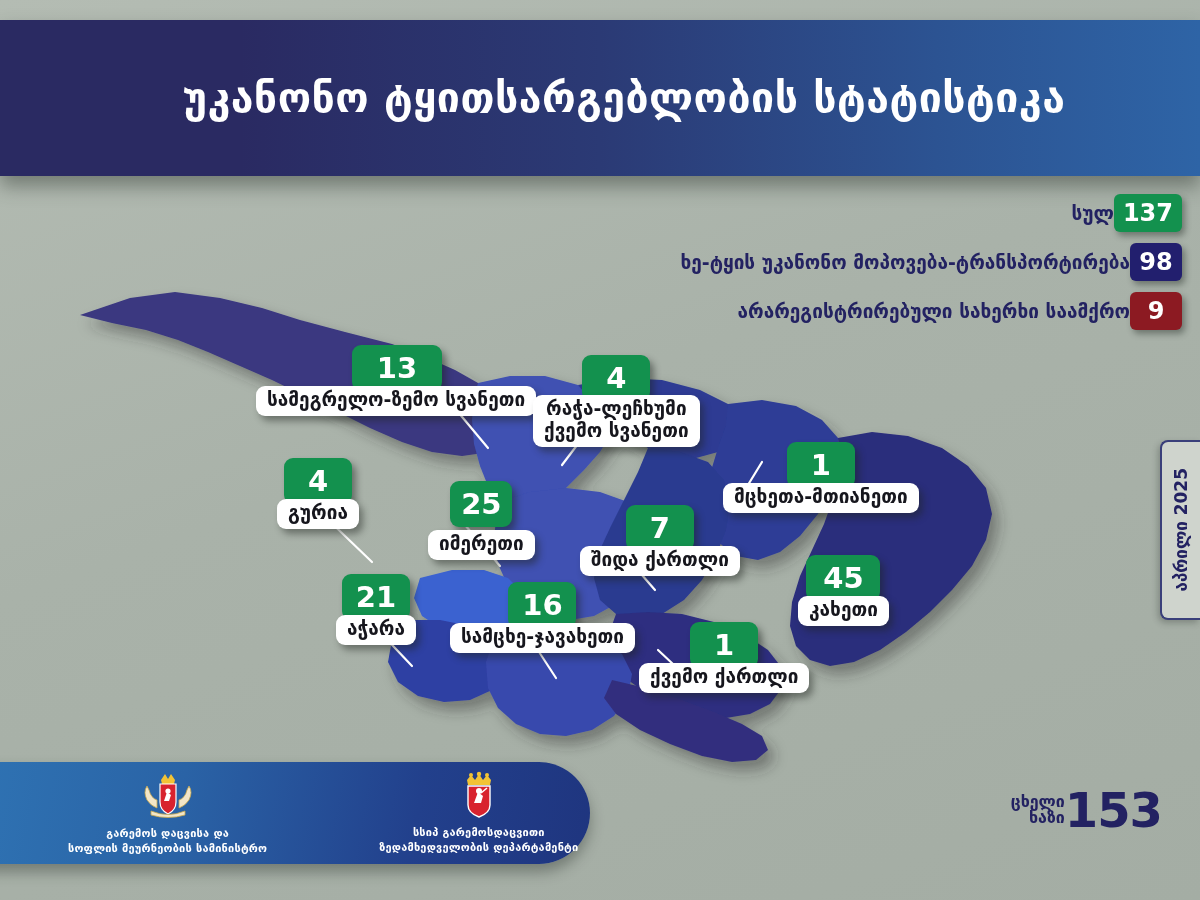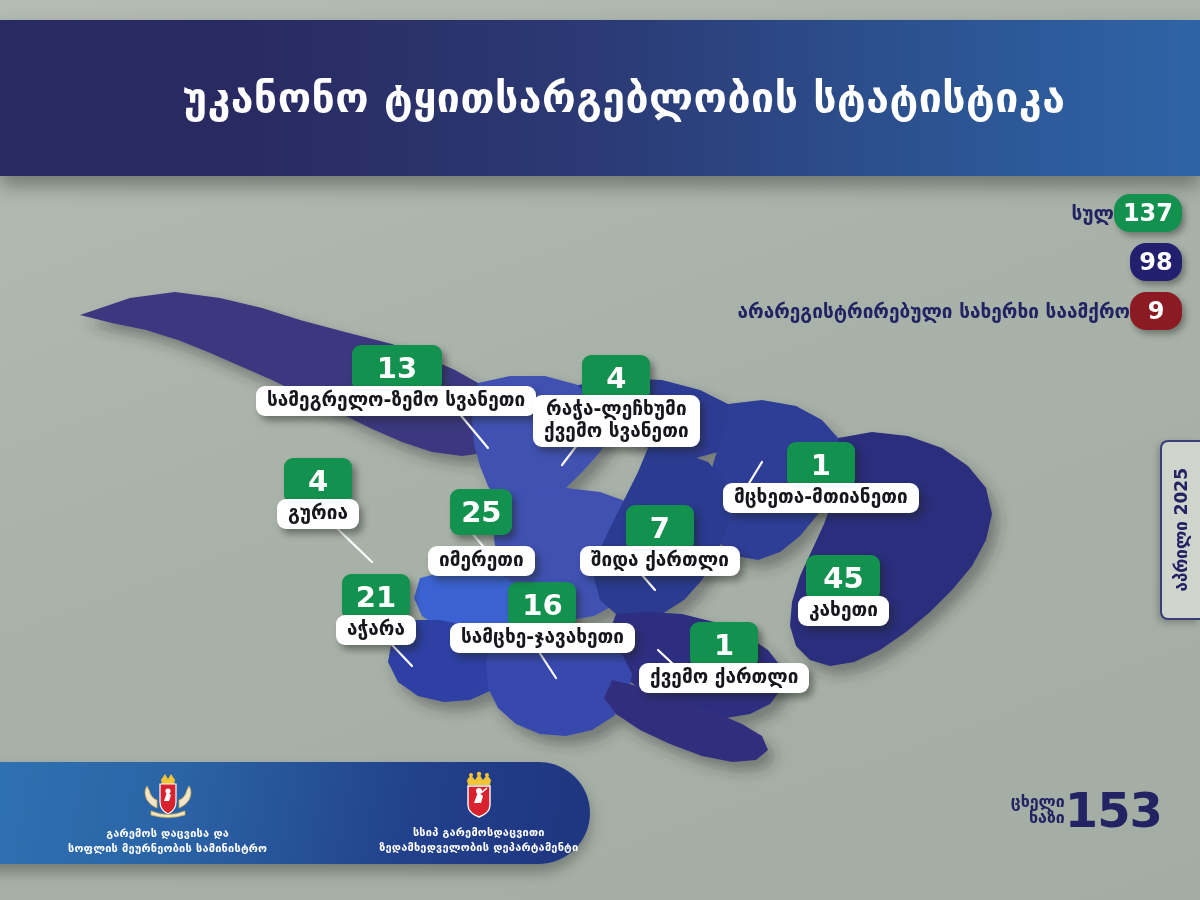--- a/index.html
+++ b/index.html
@@ -34,21 +34,21 @@
   .legend {
     position:absolute; right:18px; top:194px;
     display:flex; flex-direction:column; gap:11px; align-items:flex-end;
   }
   .legend-row { display:flex; align-items:center; gap:0; }
   .legend-label {
     color:#232262; font-size:19px; font-weight:700; white-space:nowrap;
     text-align:right;
   }
   .legend-badge {
-    min-width:52px; height:38px; border-radius:16px;
+    min-width:52px; height:38px; border-radius:6px;
     display:flex; align-items:center; justify-content:center;
     color:#fff; font-size:24px; font-weight:700;
     box-shadow:3px 4px 6px rgba(40,48,42,.45);
     padding:0 9px;
   }
 
   
   .map-wrap { position:absolute; left:0; top:180px; width:1200px; height:620px; }
   .map-svg { position:absolute; left:0; top:0; width:1200px; height:620px; }
 
@@ -135,20 +135,21 @@
   <div class="header">
     <div class="header-title">უკანონო ტყითსარგებლობის სტატისტიკა</div>
   </div>
 
   <div class="legend">
     <div class="legend-row">
       <div class="legend-label">სულ</div>
       <div class="legend-badge" style="background:#13914e">137</div>
     </div>
     <div class="legend-row">
+      <div class="legend-label">ხე-ტყის უკანონო  მოპოვება-ტრანსპორტირება</div>
       <div class="legend-badge" style="background:#221f6e">98</div>
     </div>
     <div class="legend-row">
       <div class="legend-label">არარეგისტრირებული სახერხი საამქრო</div>
       <div class="legend-badge" style="background:#8c1a22">9</div>
     </div>
   </div>
 
   <div class="map-wrap">
     <svg class="map-svg" viewBox="0 0 1200 620">
@@ -195,21 +196,21 @@
       <div class="region-name">რაჭა-ლეჩხუმი
 ქვემო სვანეთი</div>
     </div>
 
     <div class="region r-center" style="left:277px; top:278px;">
       <div class="region-count" style="width:68px; margin:0 auto;">4</div>
       <div class="region-name">გურია</div>
     </div>
 
     <div class="region r-center" style="left:428px; top:293px;">
-      <div class="region-count" style="width:50px; margin:16px auto;">25</div>
+      <div class="region-count" style="width:50px; margin:8px auto;">25</div>
       <div class="region-name">იმერეთი</div>
     </div>
 
     <div class="region r-center" style="left:723px; top:262px;">
       <div class="region-count" style="width:68px; margin:0 auto;">1</div>
       <div class="region-name">მცხეთა-მთიანეთი</div>
     </div>
 
     <div class="region r-center" style="left:580px; top:325px;">
       <div class="region-count" style="width:68px; margin:0 auto;">7</div>

